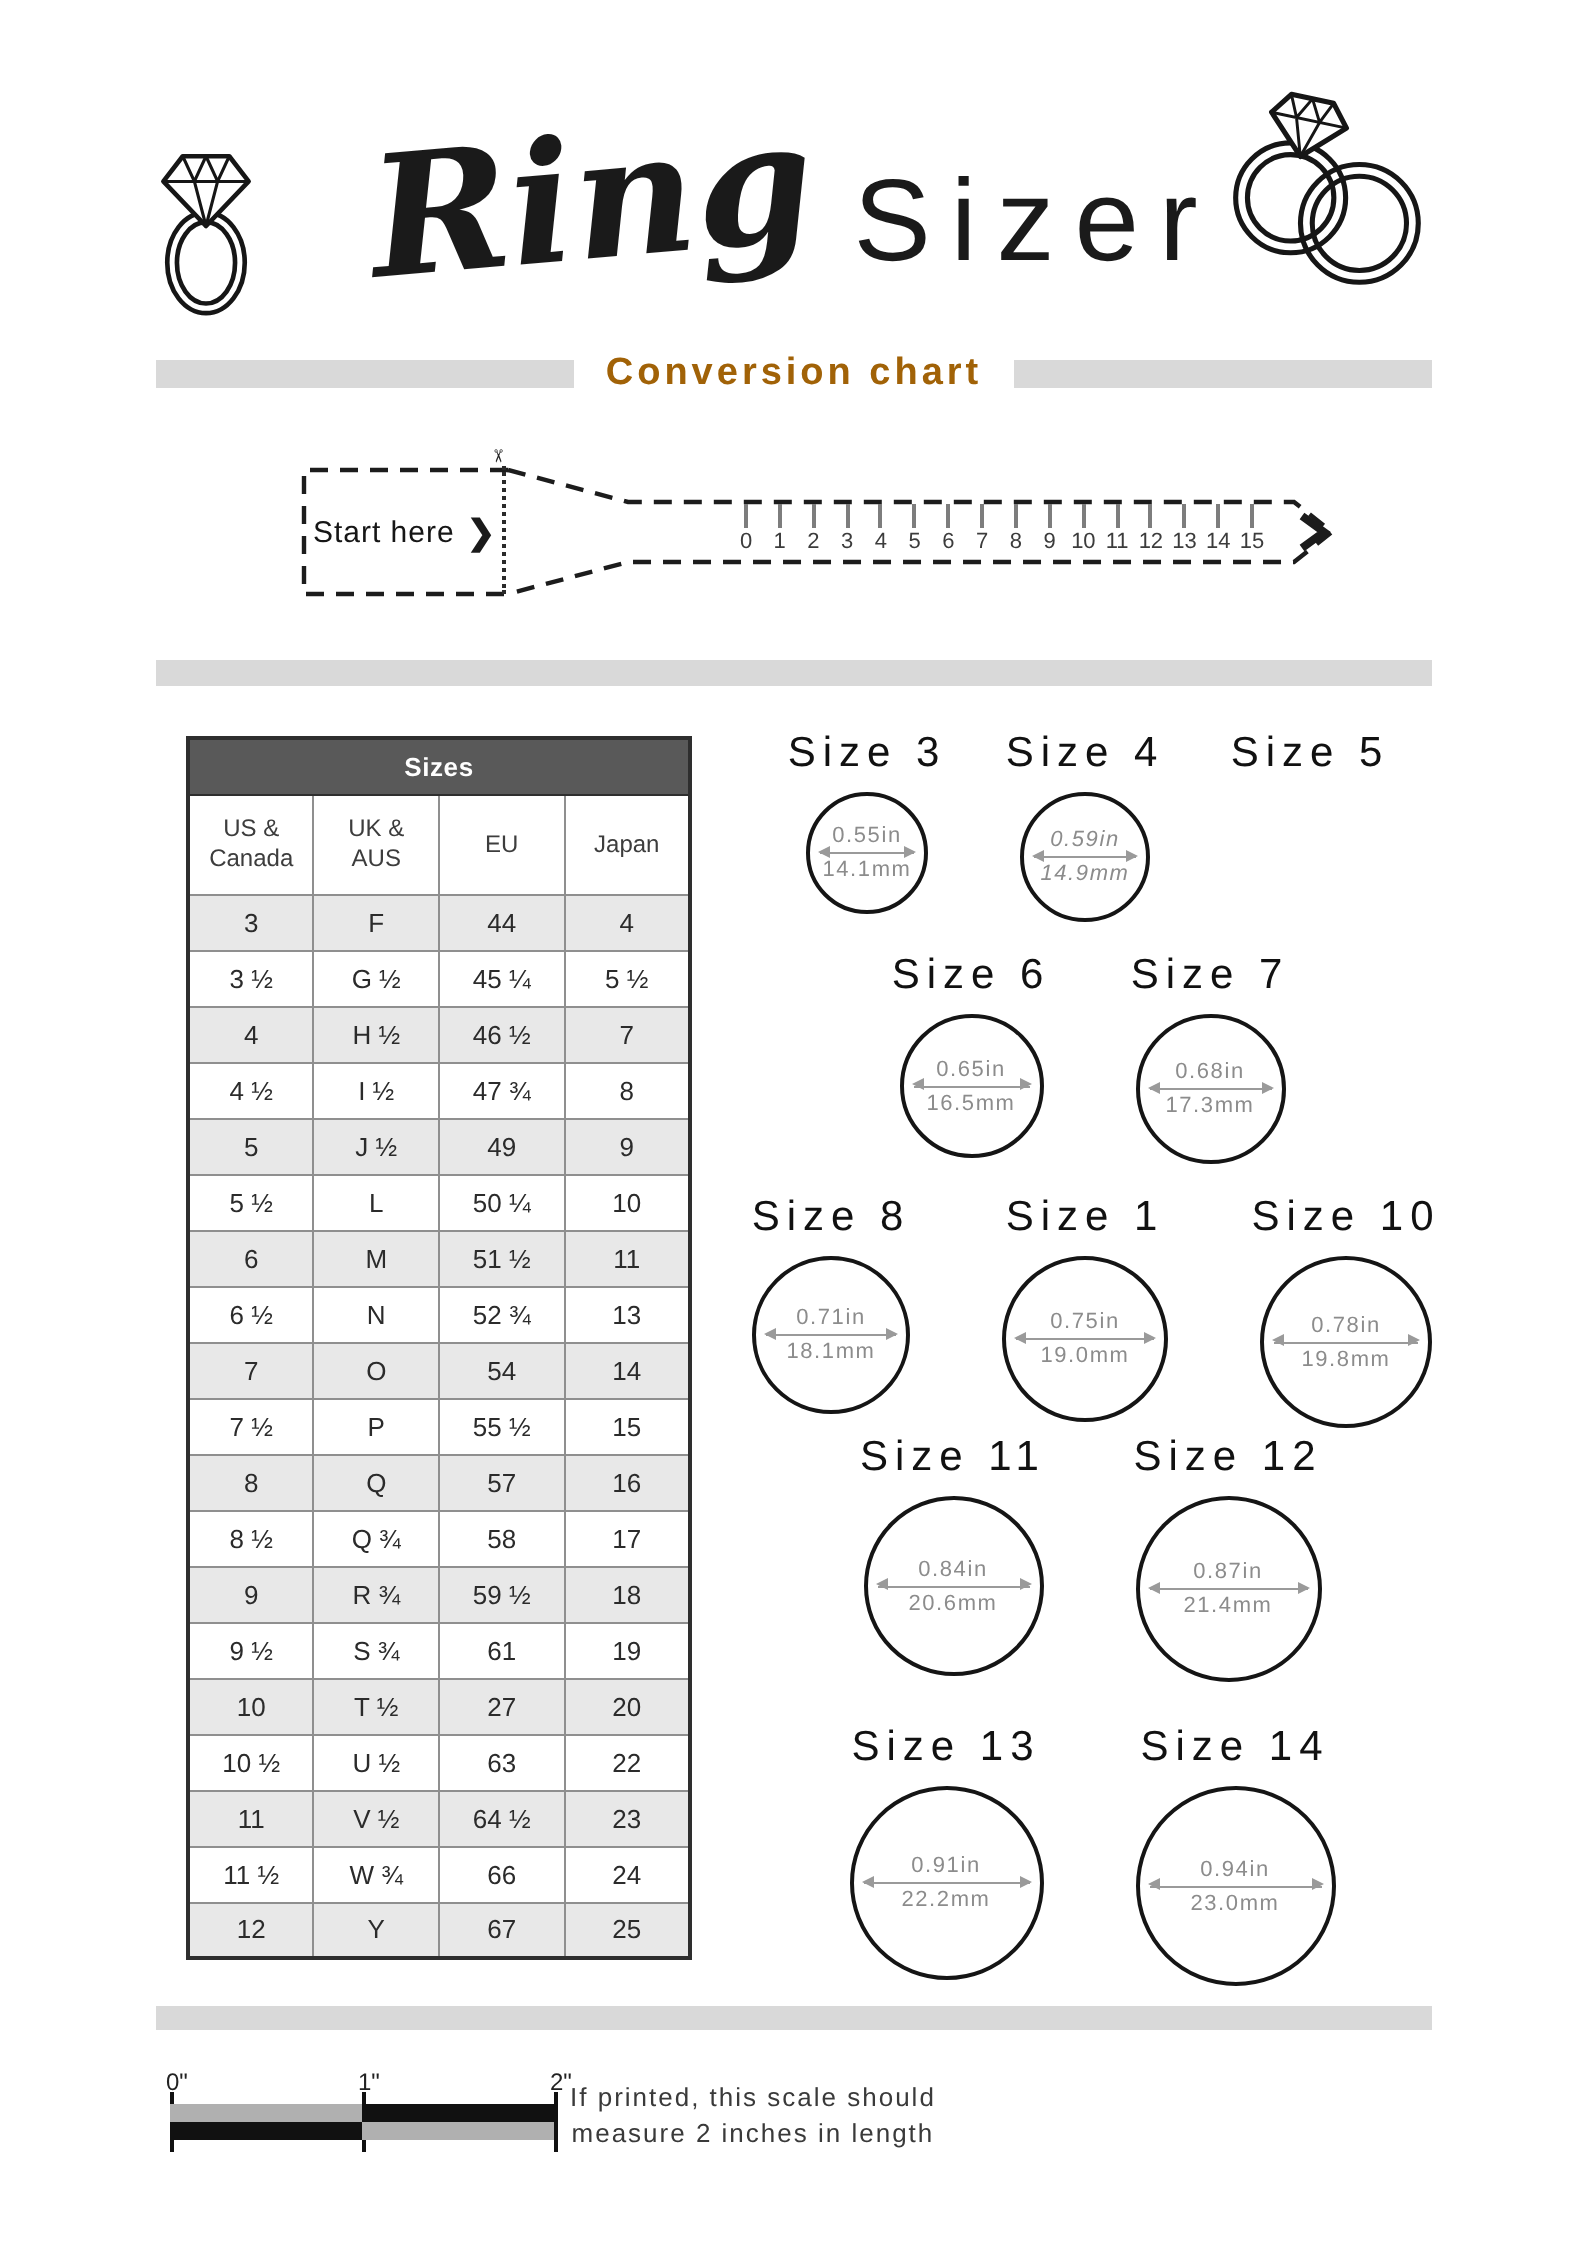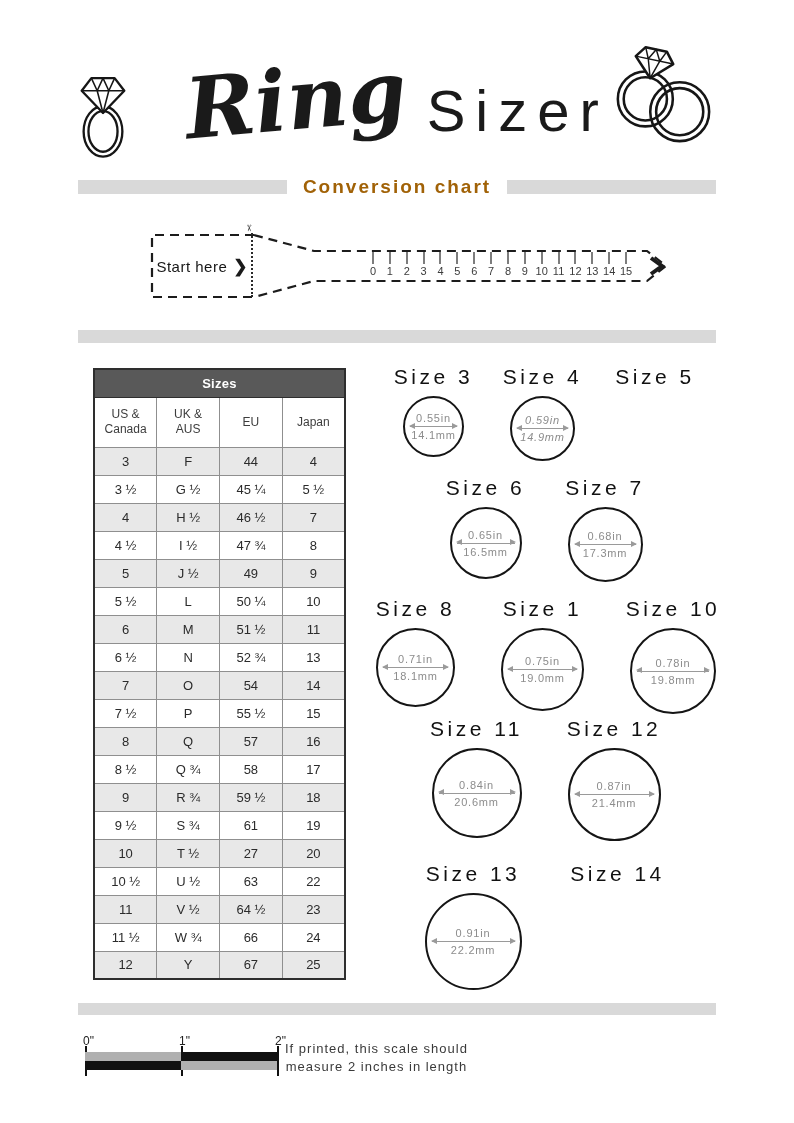--- a/index.html
+++ b/index.html
@@ -397,20 +397,25 @@
         <div class="size-item" style="width: 97px;">
           <div class="size-label">Size 13</div>
           <div class="size-circle" style="width: 97px; height: 97px;">
             <span class="dim-in">0.91in</span>
             <div class="dim-line"></div>
             <span class="dim-mm">22.2mm</span>
           </div>
         </div>
         <div class="size-item" style="width: 100px;">
           <div class="size-label">Size 14</div>
+          <div class="size-circle" style="width: 100px; height: 100px;">
+            <span class="dim-in">0.94in</span>
+            <div class="dim-line"></div>
+            <span class="dim-mm">23.0mm</span>
+          </div>
         </div>
       </div>
     </div>
 
   <div class="print-scale">
     <div id="scale-ticks">
         <span class="scale-tick-label" style="left: -2px;">0"</span>
         <div class="scale-tick" style="left: 0px;"></div>
         <span class="scale-tick-label" style="left: 94px;">1"</span>
         <div class="scale-tick" style="left: 96px;"></div>

